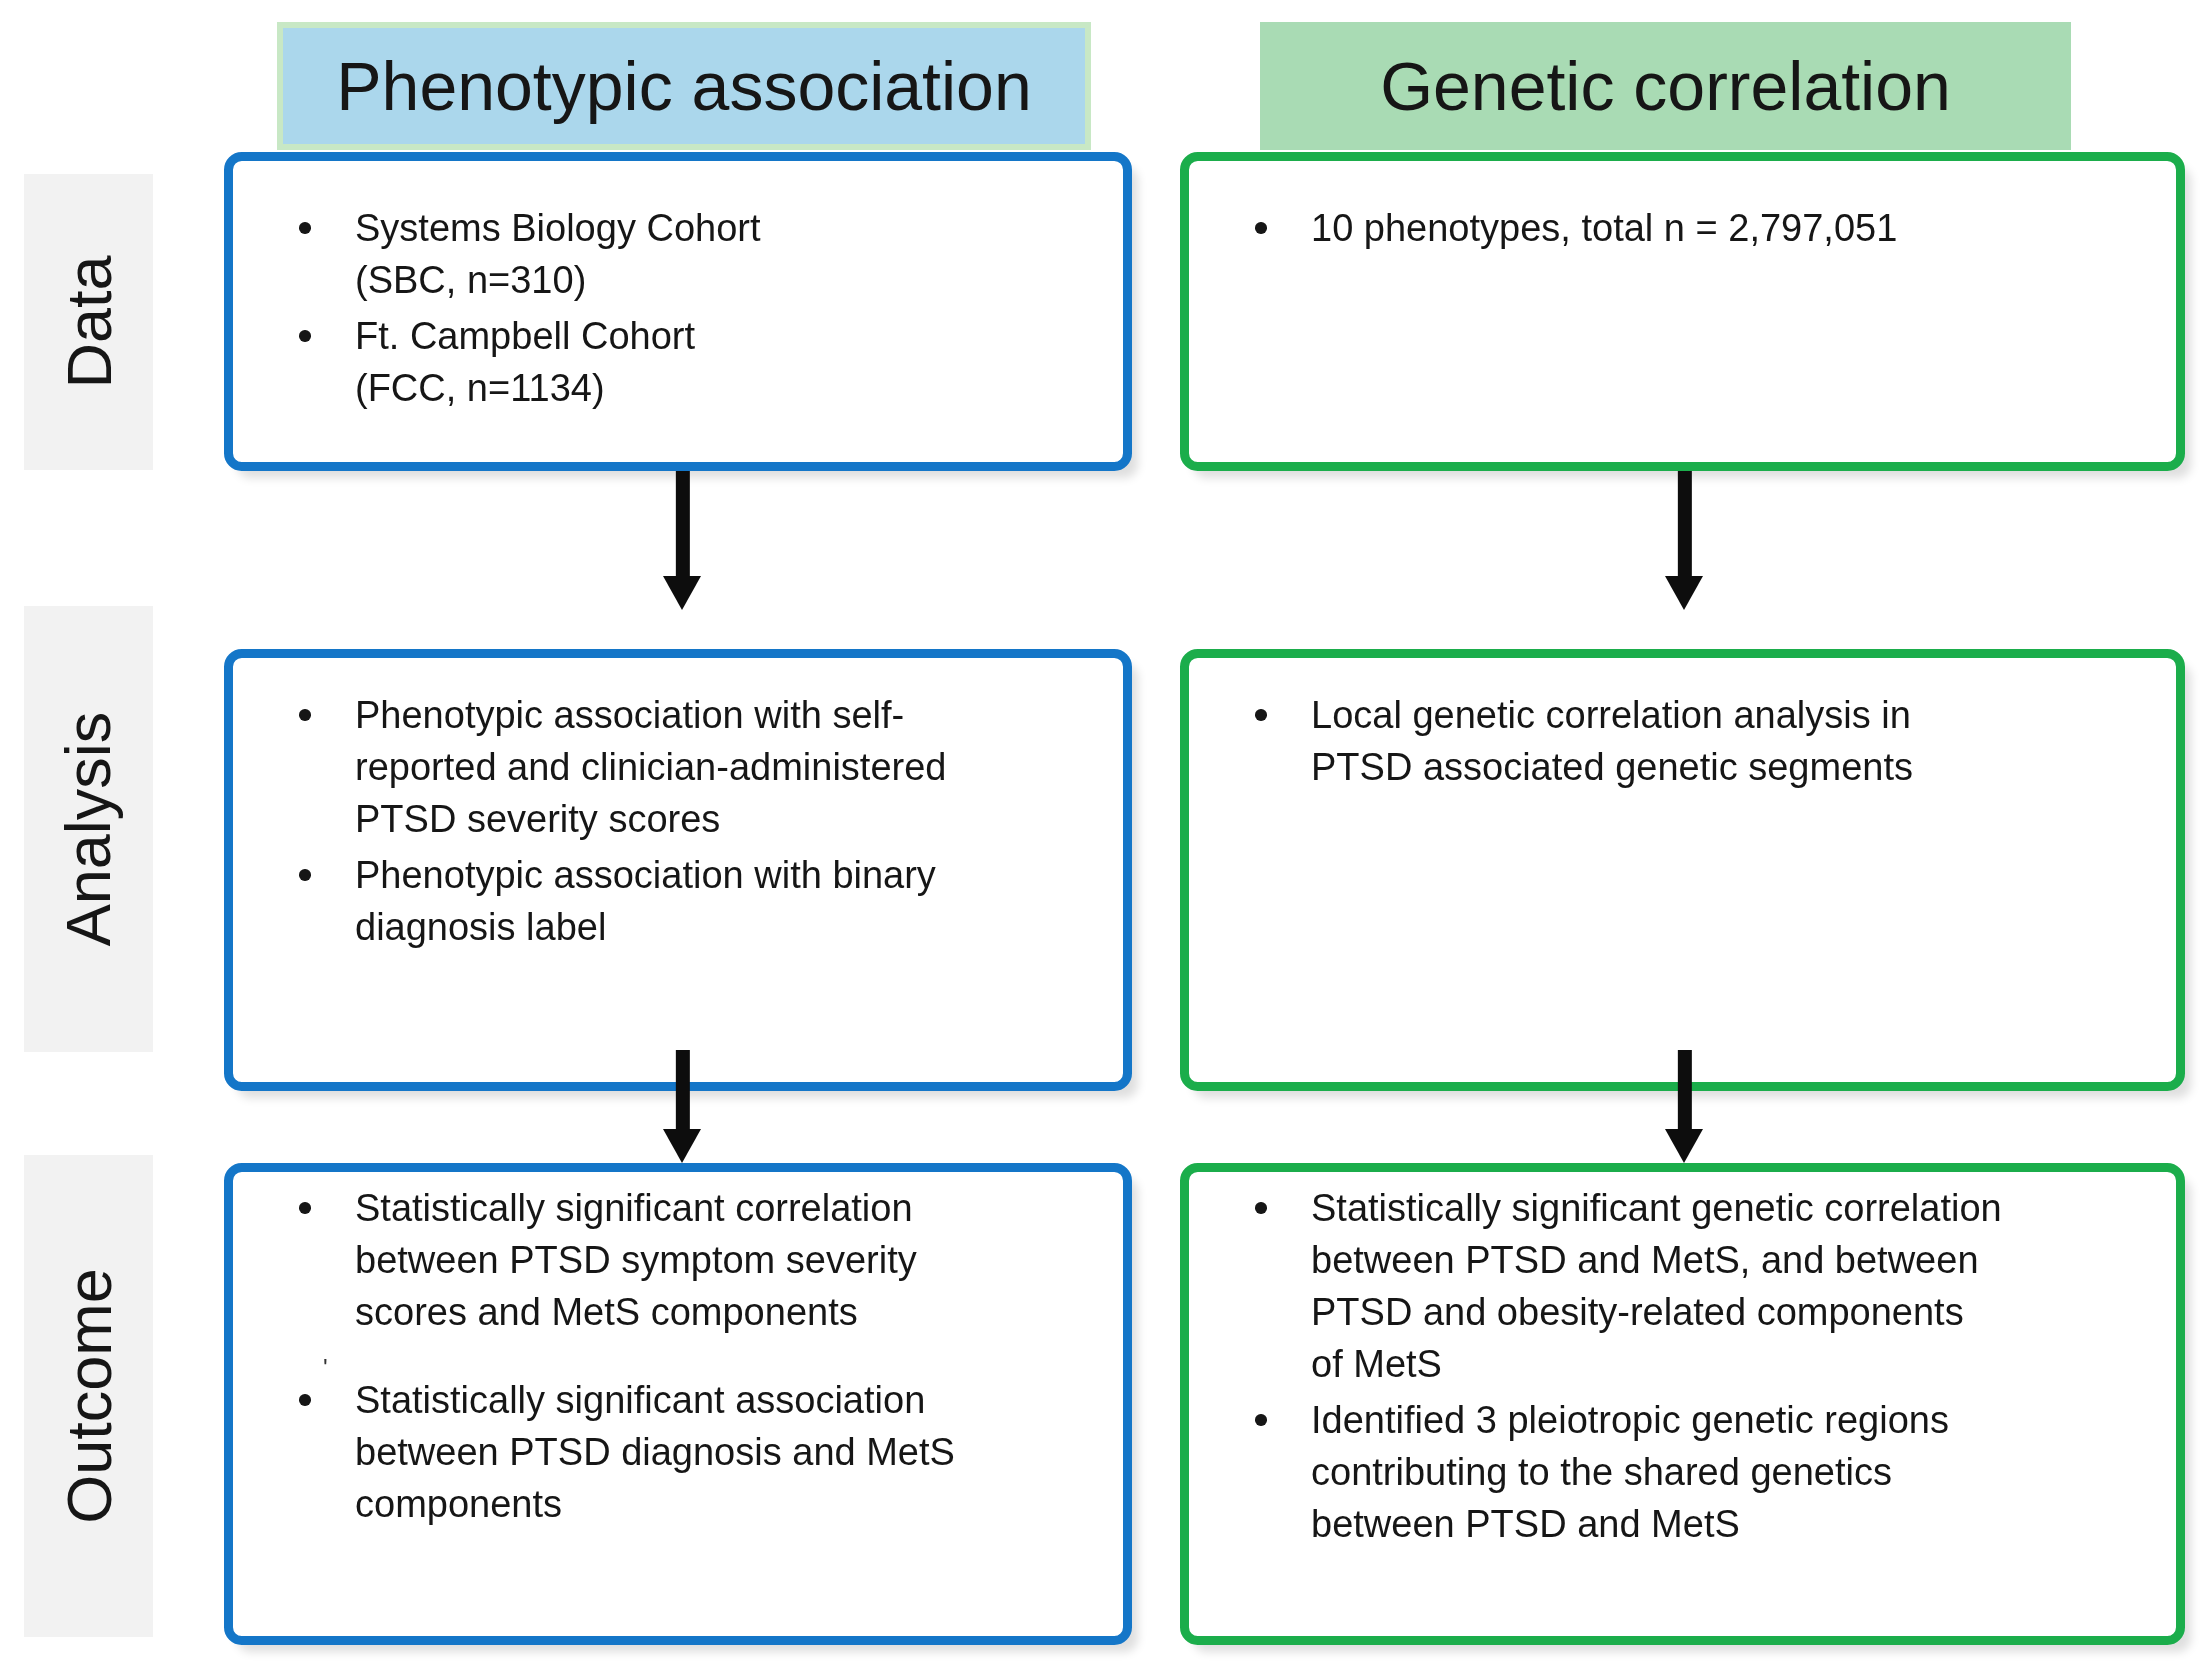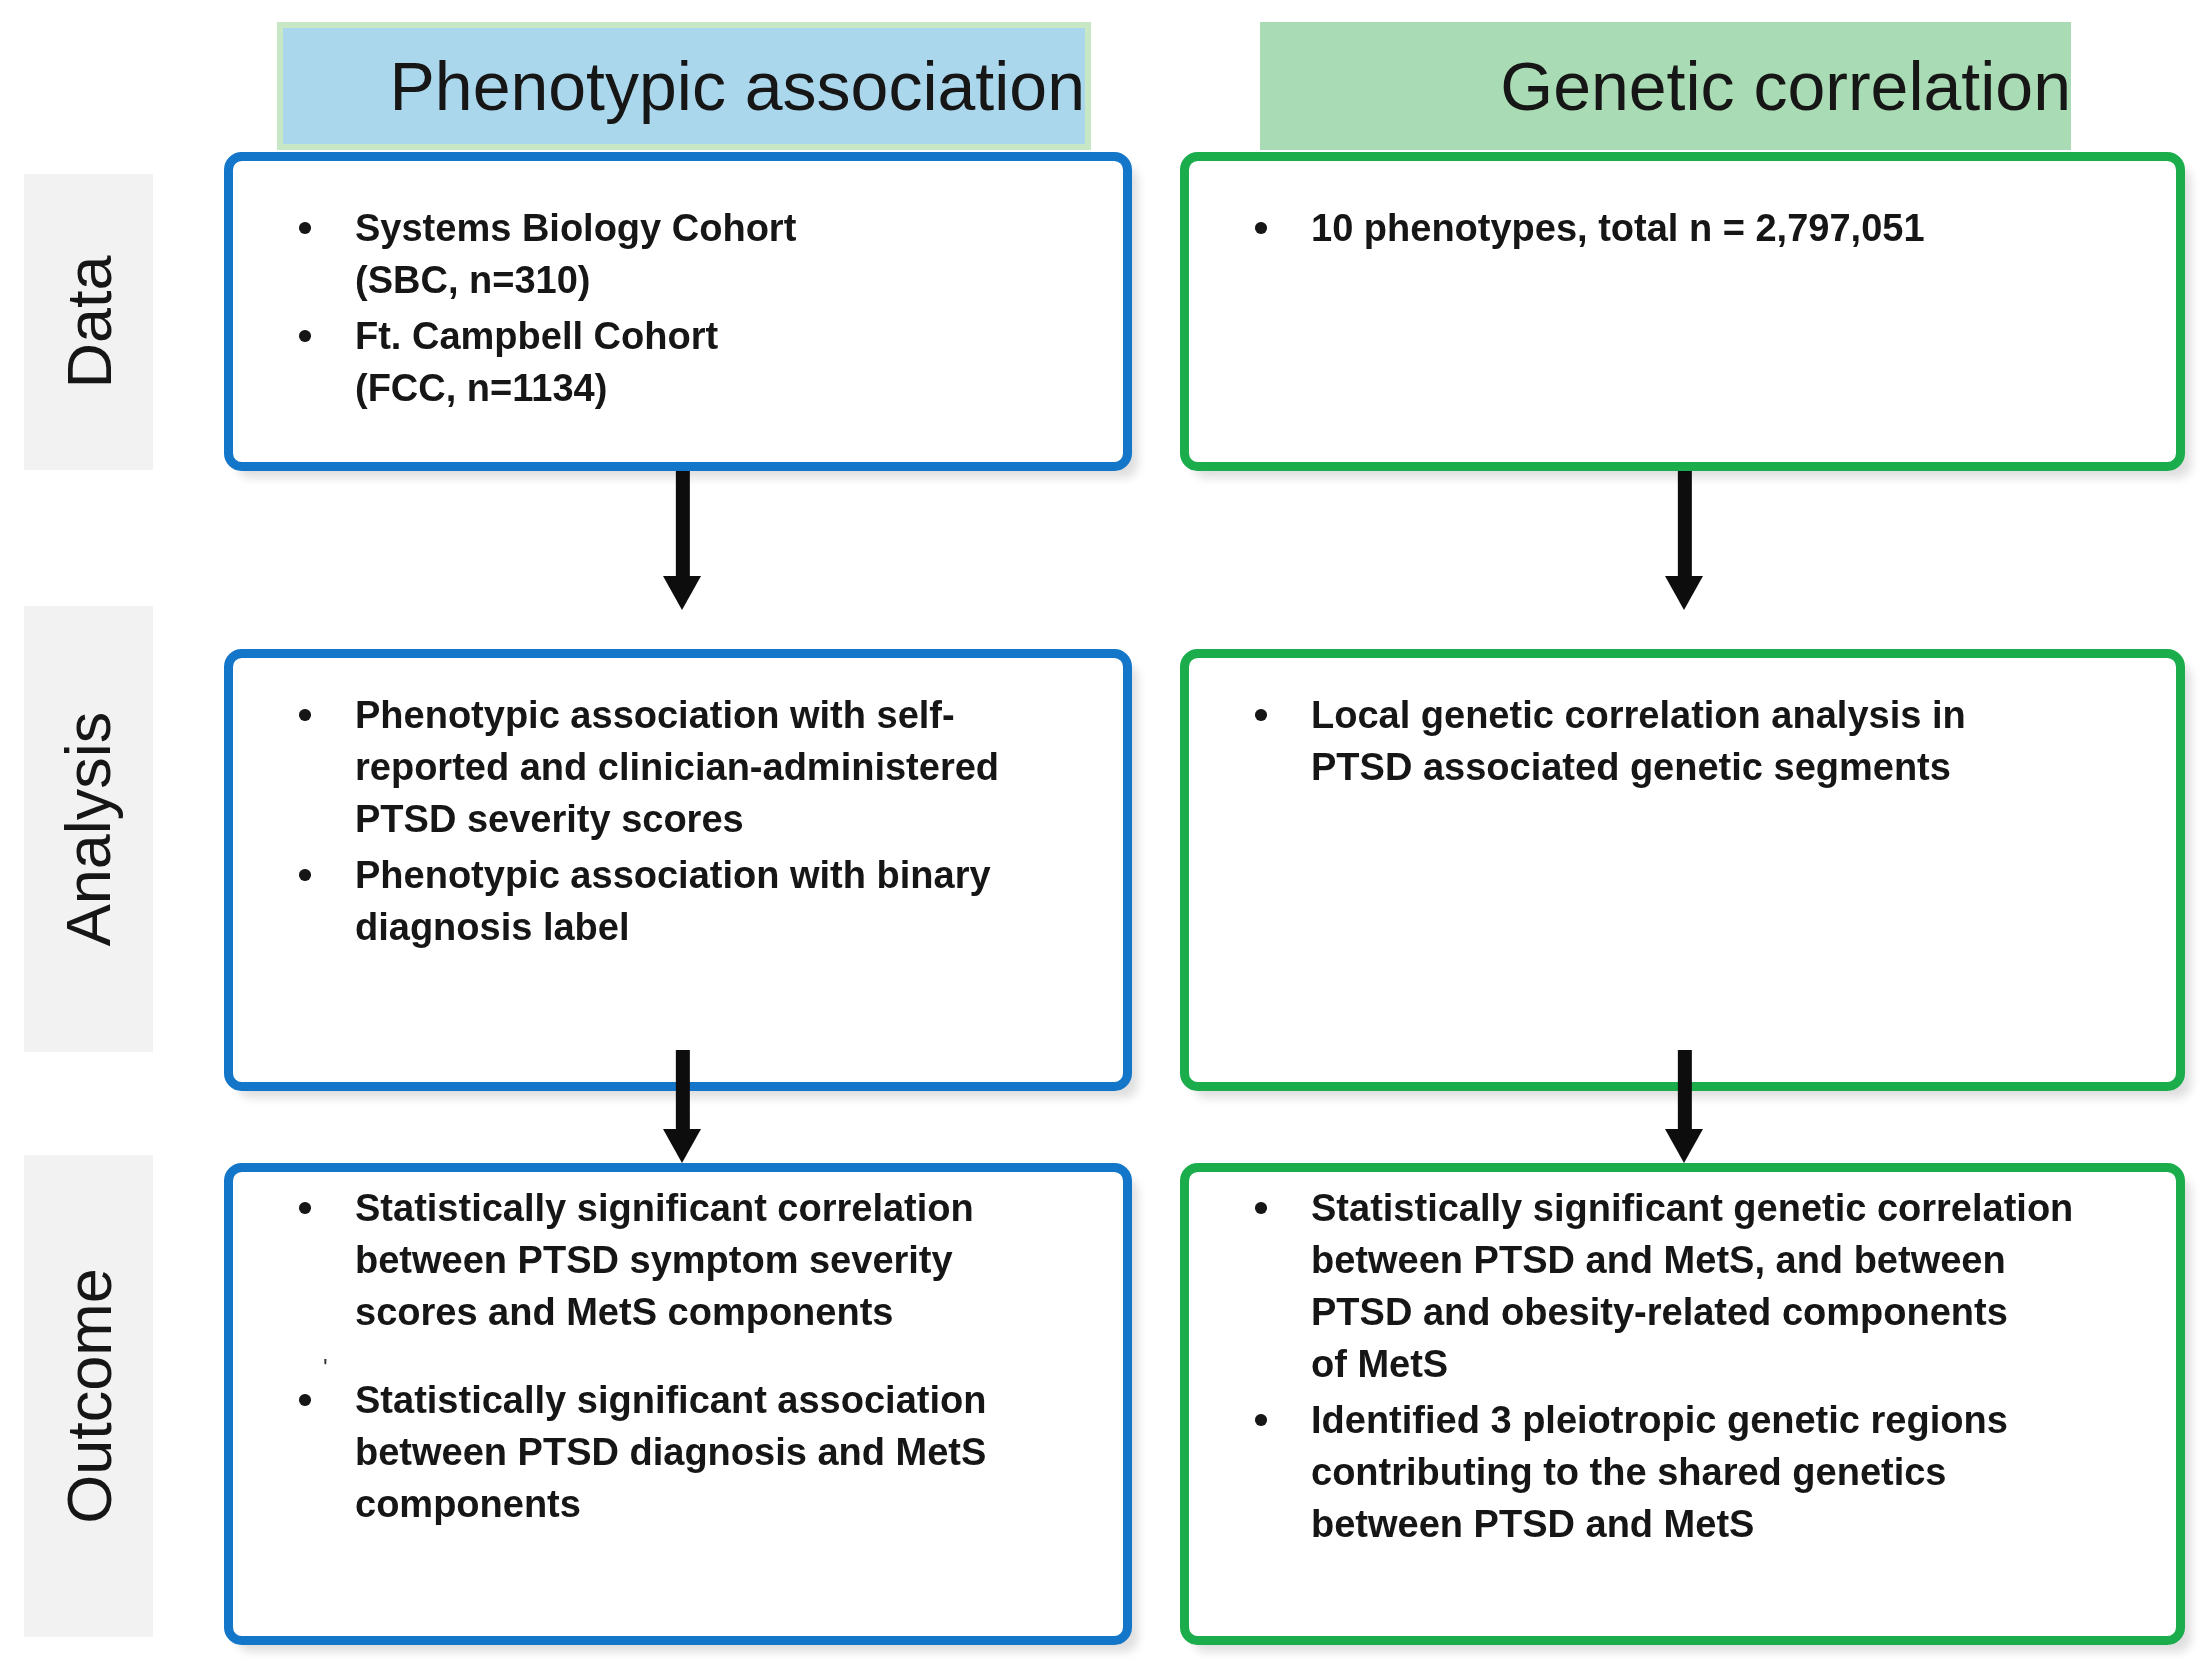--- a/index.html
+++ b/index.html
@@ -18,21 +18,21 @@
     width:2205px;height:1675px;
     background:#ffffff;
     font-family:"Liberation Sans","DejaVu Sans",sans-serif;
     color:var(--ink);
     overflow:hidden;
   }
 
   
   .hdr{
     position:absolute;top:22.4px;height:128px;
-    display:flex;align-items:center;justify-content:flex-end;
+    display:flex;align-items:center;justify-content:center;
     font-size:68px;letter-spacing:0;
   }
   .hdr-left{
     left:277px;width:814px;
     background:var(--hdr-blue);
     border:6.1px solid var(--hdr-outline);
     box-sizing:border-box;
   }
   .hdr-right{
     left:1260px;width:811px;
@@ -63,21 +63,21 @@
     box-shadow:9.5px 11px 9.5px -4.1px rgba(0,0,0,0.13);
   }
   .box.blue{border:9.5px solid var(--blue);left:224px;width:908px;}
   .box.green{border:9.5px solid var(--green);left:1180px;width:1005px;}
   .bx-data{top:152px;height:319px;}
   .bx-analysis{top:610px;height:442px;margin-top:39px;}
   .bx-outcome{top:1163px;height:482px;}
 
   .box ul{
     list-style:none;margin:0;padding:0;
-    font-size:38px;line-height:52px;font-weight:bold;
+    font-size:38px;line-height:52px;
   }
   .pad-data ul{padding-top:41px;}
   .pad-analysis ul{padding-top:31px;}
   .pad-outcome ul{padding-top:10px;}
   .box li{
     position:relative;
     padding-left:122px;padding-right:20.4px;
     margin-top:4.1px;
   }
   .box li:first-child{margin-top:0;}

